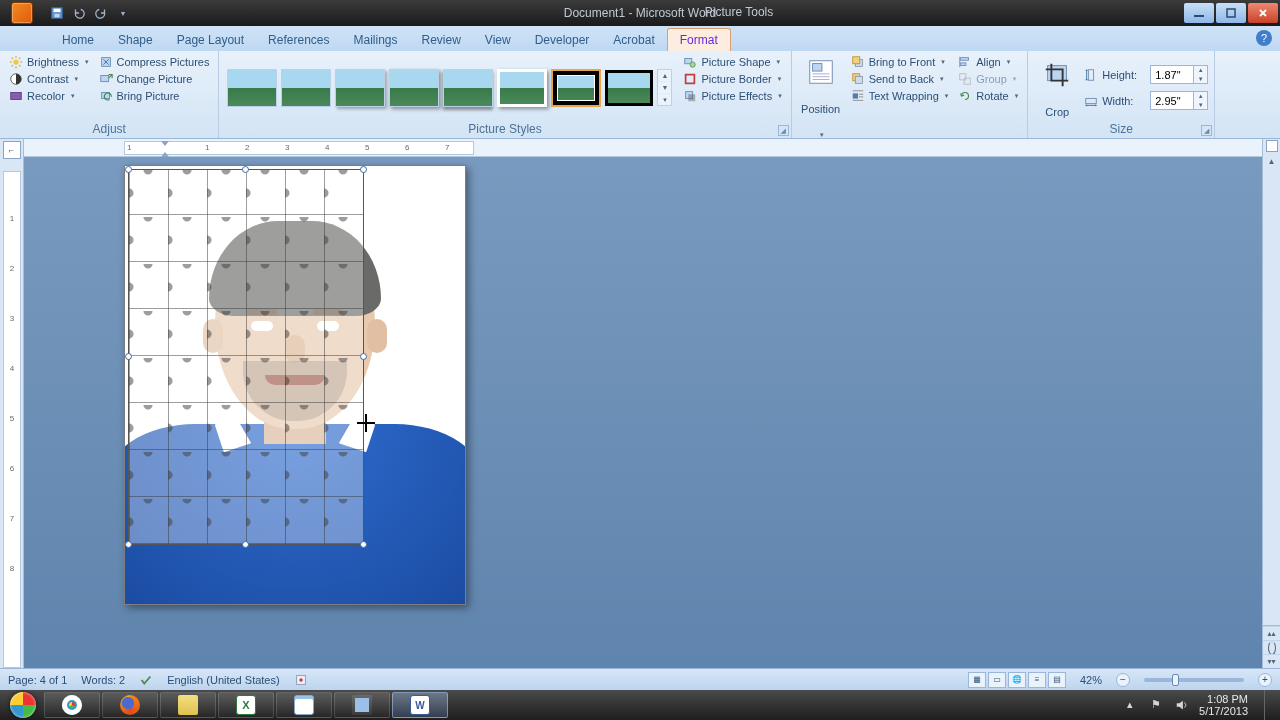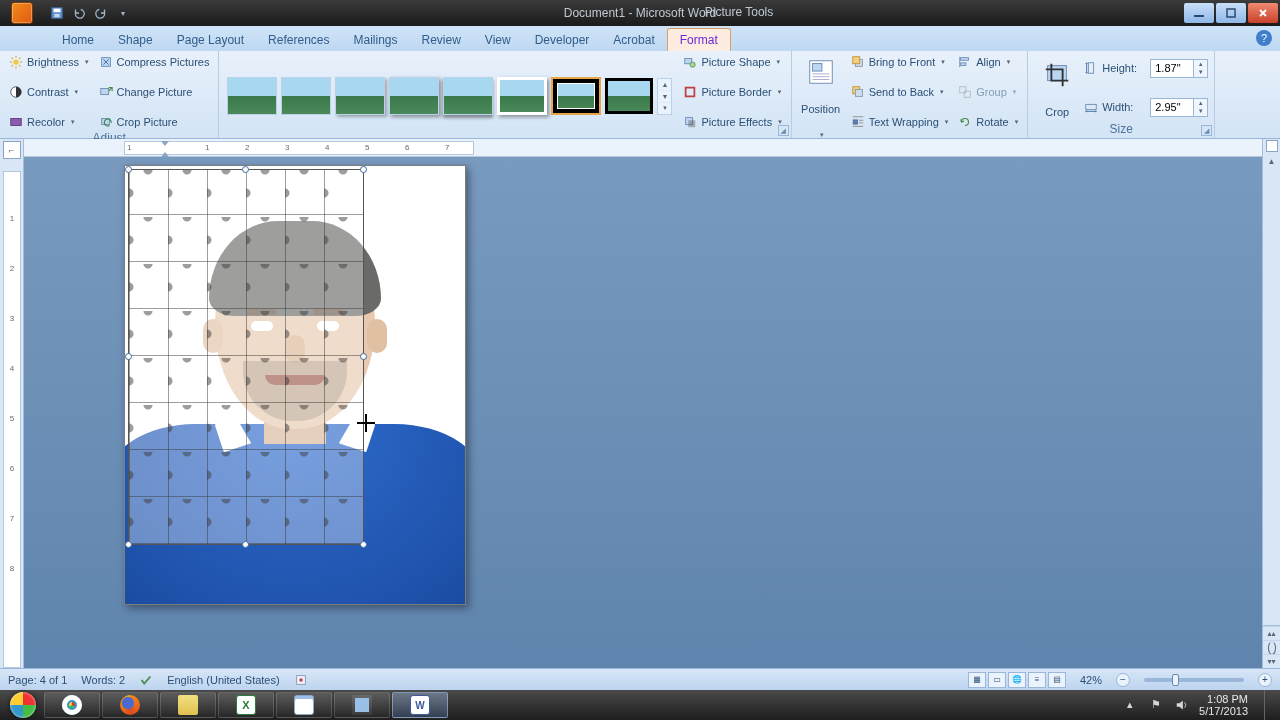--- a/index.html
+++ b/index.html
@@ -22,21 +22,21 @@
 .tab { padding: 4px 12px; color:#315d8a; cursor:default;text-align:right; }
 .tab.active { background:#fcede0; border:1px solid #d9a06e; border-bottom:none; border-radius:3px 3px 0 0; color:#6d28d9;}
 .help-icon { position:absolute; right:8px; top:4px; width:16px; height:16px; border-radius:50%; background:#3e7ecb; color:#fff; font-size:11px; display:flex; align-items:center; justify-content:center;}
 
 .ribbon { height: 88px; background: linear-gradient(#e8f1fb,#d3e4f5); border-bottom:1px solid #9ab6d8; display:flex; font-size:11px; }
 .group { border-right:1px solid #b8cde4; padding:3px 6px 0; display:flex; flex-direction:column; position:relative;}
 .group-body { flex:1; display:flex; gap:4px; }
 .group-label { text-align:center; color:#4c7299; padding:1px 0 2px; font-size:12px;}
 .group-launcher { position:absolute; right:2px; bottom:2px; width:11px; height:11px; border:1px solid #9ab6d8; font-size:7px; color:#6a8bb0; display:flex; align-items:center; justify-content:center;}
 
-.vstack { display:flex; flex-direction:column; gap:14px; }
+.vstack { display:flex; flex-direction:column; gap:1px; }
 .ribbon-btn { display:flex; align-items:center; gap:4px; padding:1px 3px; color:#2b4f76; white-space:nowrap; }
 .ribbon-btn .ico { width:14px; height:14px; }
 .drop::after { content:"▾"; font-size:7px; margin-left:2px; color:#567; }
 
 .style-thumb { width:50px; height:38px; background: linear-gradient(#a8d8f0 50%, #3a7a4a 50%, #4a8a5a); border:1px solid #bcd1e8; margin:2px; position:relative;}
 .style-thumb.selected { border:2px solid #e8a54a; box-shadow: 0 0 0 1px #fff inset; }
 .style-thumb.inner-black { box-shadow: inset 0 0 0 4px #000, inset 0 0 0 5px #fff; }
 .style-thumb.outer-black { border:3px solid #000; width:48px; height:36px; }
 .styles-row { display:flex; align-items:center; }
 .styles-more { display:flex; flex-direction:column; gap:1px; margin:2px 4px 2px 2px; border:1px solid #bcd1e8; }
@@ -251,21 +251,21 @@
             </span>
             <span>Change Picture</span>
           </div>
         <div class="ribbon-btn">
             <span class="ico">
               <svg viewBox="0 0 16 16" width="14" height="14">
                 <rect x="3" y="4" width="9" height="7" fill="#bcd6f2" stroke="#6a8bb0"></rect>
                 <path d="M12 12 A4 4 0 1 1 14 9" fill="none" stroke="#3a8a4a" stroke-width="1.3"></path>
               </svg>
             </span>
-            <span>Crop Picture</span>
+            <span>Bring Picture</span>
           </div>
       </div>
     </div>
     <div class="group-label">Adjust</div>
   </div>
 
   <div class="group" style="flex:0 0 auto;">
     <div class="group-body">
       <div class="styles-row">
         <div class="style-thumb"></div>
@@ -304,20 +304,21 @@
             <span class="ico">
               <svg viewBox="0 0 16 16" width="14" height="14">
                 <rect x="3" y="3" width="8" height="8" fill="#bcd6f2" stroke="#6a8bb0"></rect>
                 <rect x="6" y="6" width="8" height="8" fill="rgba(80,80,80,.4)"></rect>
               </svg>
             </span>
             <span>Picture Effects</span>
           </div>
       </div>
     </div>
+    <div class="group-label">Picture Styles</div>
     <div class="group-launcher">◢</div>
   </div>
 
   <div class="group">
     <div class="group-body">
       <div class="big-btn drop">
         <span class="big-ico">
             <svg viewBox="0 0 32 32" width="30" height="30">
               <rect x="4" y="4" width="24" height="24" fill="#fff" stroke="#6a8bb0"></rect>
               <rect x="7" y="7" width="10" height="8" fill="#bcd6f2" stroke="#6a8bb0"></rect>

